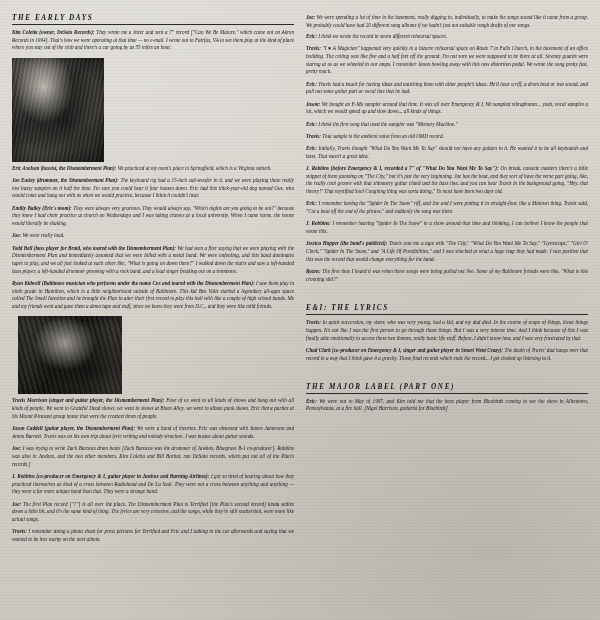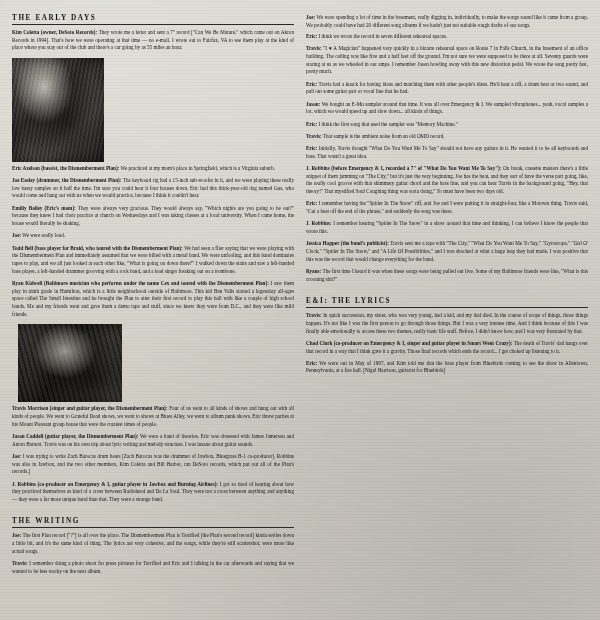--- a/index.html
+++ b/index.html
@@ -9,20 +9,21 @@
     font-family:"Liberation Serif", serif;
     color:#17161a;
   }
   .page{
     position:relative;width:600px;height:620px;
     background:
       radial-gradient(circle at 18% 12%, rgba(255,255,255,.20), rgba(255,255,255,0) 42%),
       radial-gradient(circle at 82% 88%, rgba(0,0,0,.10), rgba(0,0,0,0) 55%),
       linear-gradient(180deg,#dcd9d2 0%,#d4d1c9 48%,#cdc9c1 100%);
       box-sizing:border-box;
+      font-style:italic;
   }
   .grain{
     position:absolute;inset:0;pointer-events:none;
     background-image:
       repeating-linear-gradient(0deg, rgba(0,0,0,.035) 0 1px, rgba(0,0,0,0) 1px 3px),
       repeating-linear-gradient(90deg, rgba(255,255,255,.05) 0 1px, rgba(0,0,0,0) 1px 4px);
     mix-blend-mode:multiply;opacity:.6;
   }
   .cols{
     position:absolute;inset:0;
@@ -32,21 +33,21 @@
   }
   .col{width:288px;display:flex;flex-direction:column;}
   .sec-head{
     font-family:"Liberation Serif", serif;
     font-size:7.2px;letter-spacing:1.6px;font-weight:bold;
     text-transform:uppercase;
     padding-bottom:2px;margin:0 0 4px 0;
     border-bottom:1px solid #2a2a2c;
   }
   .sec-head.top{margin-top:0;}
-  .sec-head.gap{margin-top:9px;}
+  .sec-head.gap{margin-top:16px;}
   p{
     margin:0 0 4.5px 0;
     font-size:5.15px;
     line-height:1.5;
     text-align:justify;
     hyphens:auto;
   }
   p.tight{margin-bottom:3.5px;}
   .who{font-weight:bold;}
   .photo{
@@ -112,21 +113,20 @@
       <p><span class="who">Travis Morrison (singer and guitar player, the Dismemberment Plan):</span> <span>Four of us went to all kinds of shows and hung out with all kinds of people. We went to Grateful Dead shows, we went to shows at Blues Alley, we went to album punk shows. Eric threw parties at his Mount Pleasant group house that were the craziest times of people.</span></p>
 
       <p><span class="who">Jason Caddell (guitar player, the Dismemberment Plan):</span> <span>We were a band of theories. Eric was obsessed with James Jamerson and Anton Barnett. Travis was on his own trip about lyric writing and melody structure. I was insane about guitar sounds.</span></p>
 
       <div class="clear"></div>
 
       <p><span class="who">Joe:</span> <span>I was trying to write Zach Barocas drum beats [Zach Barocas was the drummer of Jawbox, Bluegrass B-1 co-producer]. Robbins was also in Jawbox, and the two other members, Kim Coletta and Bill Barbot, ran DeSoto records, which put out all of the Plan's records.]</span></p>
 
       <p><span class="who">J. Robbins (co-producer on Emergency &amp; I, guitar player in Jawbox and Burning Airlines):</span> <span>I got so tired of hearing about how they practiced themselves as kind of a cross between Radiohead and De La Soul. They were not a cross between anything and anything — they were a far more unique band than that. They were a strange band.</span></p>
 
-      <div class="sec-head gap">THE WRITING</div>
 
       <p><span class="who">Joe:</span> <span>The first Plan record ["?"] is all over the place. The Dismemberment Plan is Terrified [the Plan's second record] kinda settles down a little bit, and it's the same kind of thing. The lyrics are very cohesive, and the songs, while they're still scattershot, were more like actual songs.</span></p>
 
       <p><span class="who">Travis:</span> <span>I remember doing a photo shoot for press pictures for Terrified and Eric and I talking in the car afterwards and saying that we wanted to be less wacky on the next album.</span></p>
 
     </div>
 
     <div class="col">
 
       <p class="tight"><span class="who">Joe:</span> <span>We were spending a lot of time in the basement, really digging in, individually, to make the songs sound like it came from a group. We probably could have had 20 different song albums if we hadn't just not suitable rough drafts of our songs.</span></p>
@@ -154,19 +154,20 @@
       <p><span class="who">Jessica Hopper (the band's publicist):</span> <span>Travis sent me a tape with "The City," "What Do You Want Me To Say," "Gyroscope," "Girl O' Clock," "Spider In The Snow," and "A Life Of Possibilities," and I was shocked at what a huge leap they had made. I was positive that this was the record that would change everything for the band.</span></p>
 
       <p><span class="who">Ryans:</span> <span>The first time I heard it was when these songs were being pulled out live. Some of my Baltimore friends were like, "What is this crooning shit?"</span></p>
 
       <div class="sec-head gap">E&amp;I: THE LYRICS</div>
 
       <p><span class="who">Travis:</span> <span>In quick succession, my sister, who was very young, had a kid, and my dad died. In the course of scope of things, those things happen. It's not like I was the first person to go through those things. But I was a very intense time. And I think because of this I was finally able emotionally to access these two themes, really basic life stuff. Before, I didn't know how, and I was very frustrated by that.</span></p>
 
       <p><span class="who">Chad Clark (co-producer on Emergency &amp; I, singer and guitar player in Smart Went Crazy):</span> <span>The death of Travis' dad hangs over that record in a way that I think gave it a gravity. Those final records which ends the record... I get choked up listening to it.</span></p>
 
+      <div class="sec-head gap">THE MAJOR LABEL (PART ONE)</div>
 
       <p><span class="who">Eric:</span> <span>We were out in May of 1997, and Kim told me that the bass player from Bluebirds coming to see the show in Allentown, Pennsylvania, at a fire hall. [Nigel Harrison, guitarist for Bluebirds]</span></p>
 
     </div>
   </div>
   <div class="grain"></div>
 </div>
 
 </body></html>

